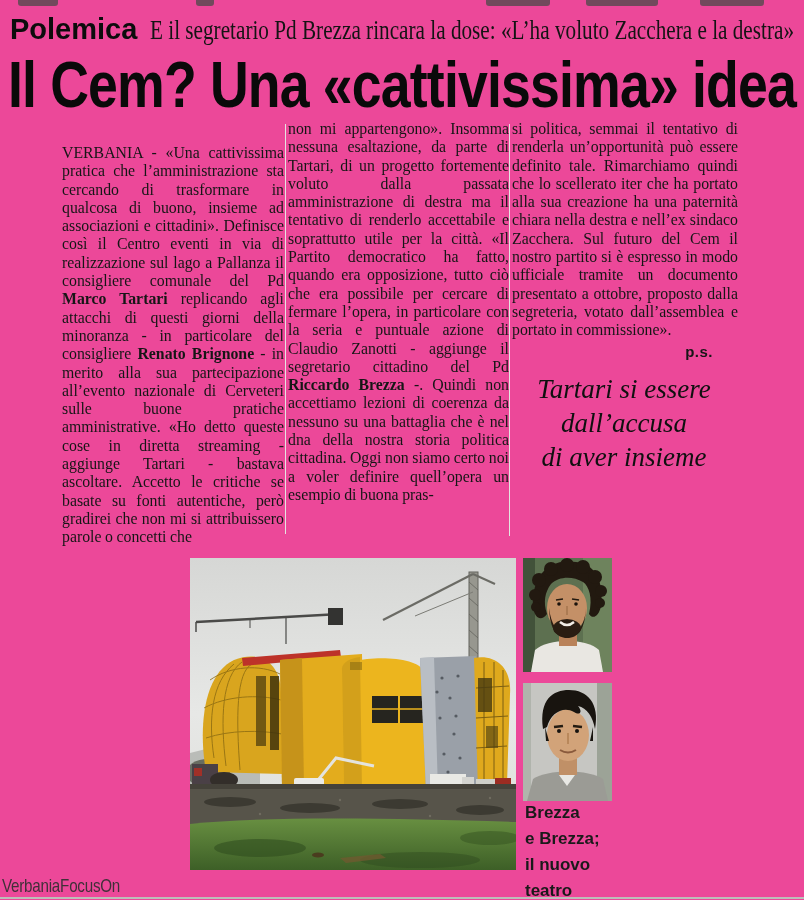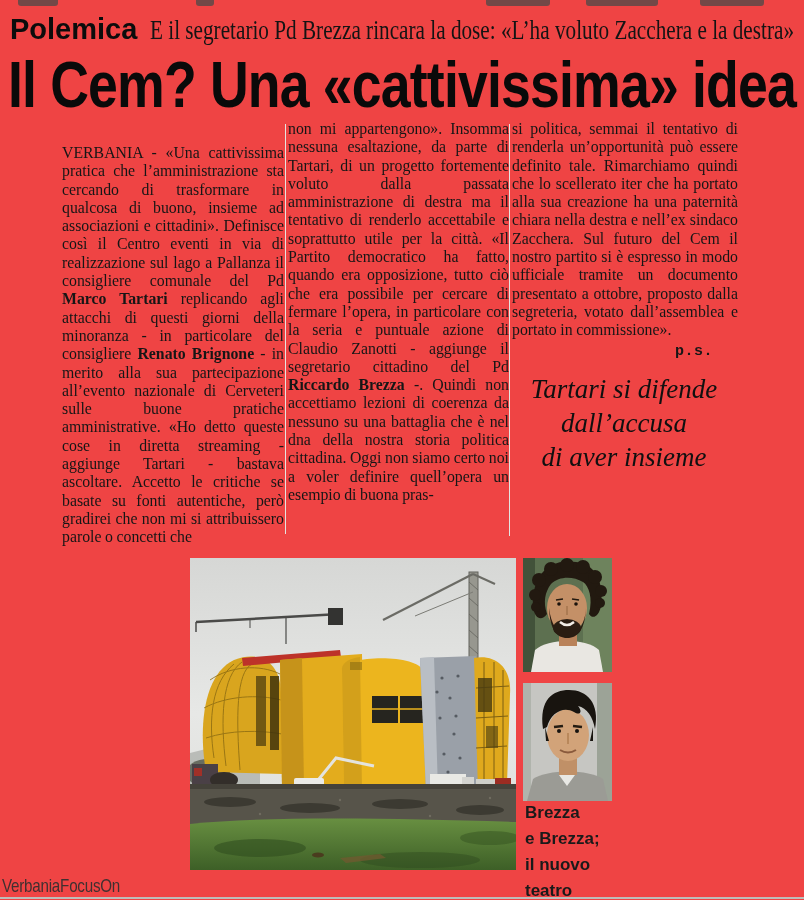--- a/index.html
+++ b/index.html
@@ -1,20 +1,20 @@
 <!DOCTYPE html>
 <html lang="it"><head>
 <meta charset="utf-8">
 <style>
   html,body{margin:0;padding:0;}
   body{background:#e8e8e6;}
   .page{
     position:relative;
     width:804px;height:900px;
-    background:#ef4444;
+    background:#ec4899;
     overflow:hidden;
     font-family:"Liberation Serif",serif;
     color:#161616;
   }
   .smudge{position:absolute;top:0;height:6px;border-radius:0 0 3px 3px;background:#4a4a48;opacity:.75;}
   .kicker-svg{position:absolute;left:10px;top:12px;}
   .headline-svg{position:absolute;left:8px;top:52px;}
   .col{
     position:absolute;top:120px;width:222px;
     font-size:15.8px;line-height:18.3px;
@@ -24,21 +24,21 @@
   }
   .col p{margin:0;}
   .col1{left:62px;margin-top:24px;}
   .col2{left:288px;width:221px;}
   .col3{left:512px;width:226px;}
   .rich-b{font-weight:bold;}
   .gutter{position:absolute;top:124px;height:410px;width:1px;background:#e4e4e0;}
   .byline{
     position:absolute;left:512px;top:343px;width:201px;
     text-align:right;
-    font-family:Liberation Mono, monospace;
+    font-family:Liberation Sans, sans-serif;
     font-weight:bold;font-size:15px;letter-spacing:.5px;
   }
   .pull-quote{
     position:absolute;left:508px;top:372px;width:232px;
     font-style:italic;font-size:27px;line-height:34px;
     text-align:center;color:#101010;
   }
   .main-photo{position:absolute;left:190px;top:558px;width:326px;height:312px;}
   .portrait1{position:absolute;left:523px;top:558px;width:89px;height:114px;}
   .portrait2{position:absolute;left:523px;top:683px;width:89px;height:118px;}
@@ -86,21 +86,21 @@
   <div class="col col2">
     <p><span>non mi appartengono». Insomma nessuna esaltazione, da parte di Tartari, di un progetto fortemente voluto dalla passata amministrazione di destra ma il tentativo di renderlo accettabile e soprattutto utile per la città. «Il Partito democratico ha fatto, quando era opposizione, tutto ciò che era possibile per cercare di fermare l’opera, in particolare con la seria e puntuale azione di Claudio Zanotti - aggiunge il segretario cittadino del Pd </span><span class="rich-b">Riccardo Brezza</span><span> -. Quindi non accettiamo lezioni di coerenza da nessuno su una battaglia che è nel dna della nostra storia politica cittadina. Oggi non siamo certo noi a voler definire quell’opera un esempio di buona pras-</span></p>
   </div>
   <div class="col col3">
     <p><span>si politica, semmai il tentativo di renderla un’opportunità può essere definito tale. Rimarchiamo quindi che lo scellerato iter che ha portato alla sua creazione ha una paternità chiara nella destra e nell’ex sindaco Zacchera. Sul futuro del Cem il nostro partito si è espresso in modo ufficiale tramite un documento presentato a ottobre, proposto dalla segreteria, votato dall’assemblea e portato in commissione».</span></p>
   </div>
 
   <div class="byline">p.s.</div>
 
   <div class="pull-quote">
-    <div>Tartari si difende</div>
+    <div>Tartari si essere</div>
     <div>dall’accusa</div>
     <div>di aver insieme</div>
   </div>
 
   <svg class="main-photo" viewBox="0 0 326 312">
     <defs>
       <linearGradient id="sky" x1="0" y1="0" x2="0" y2="1">
         <stop offset="0" stop-color="#d6d7d5"></stop>
           <stop offset=".5" stop-color="#e7e8e6"></stop>
           <stop offset="1" stop-color="#dadbd7"></stop>

